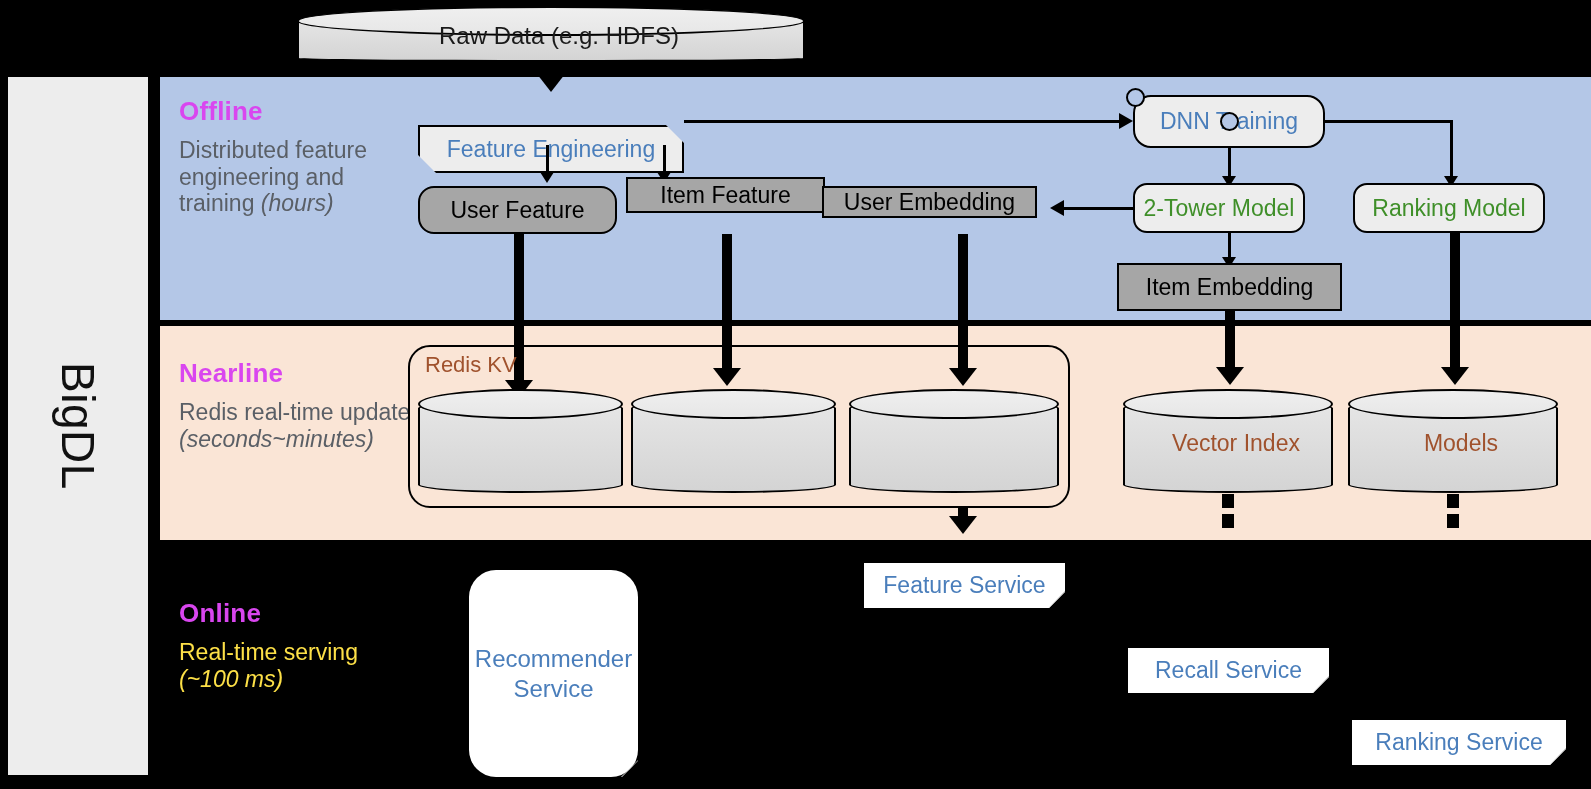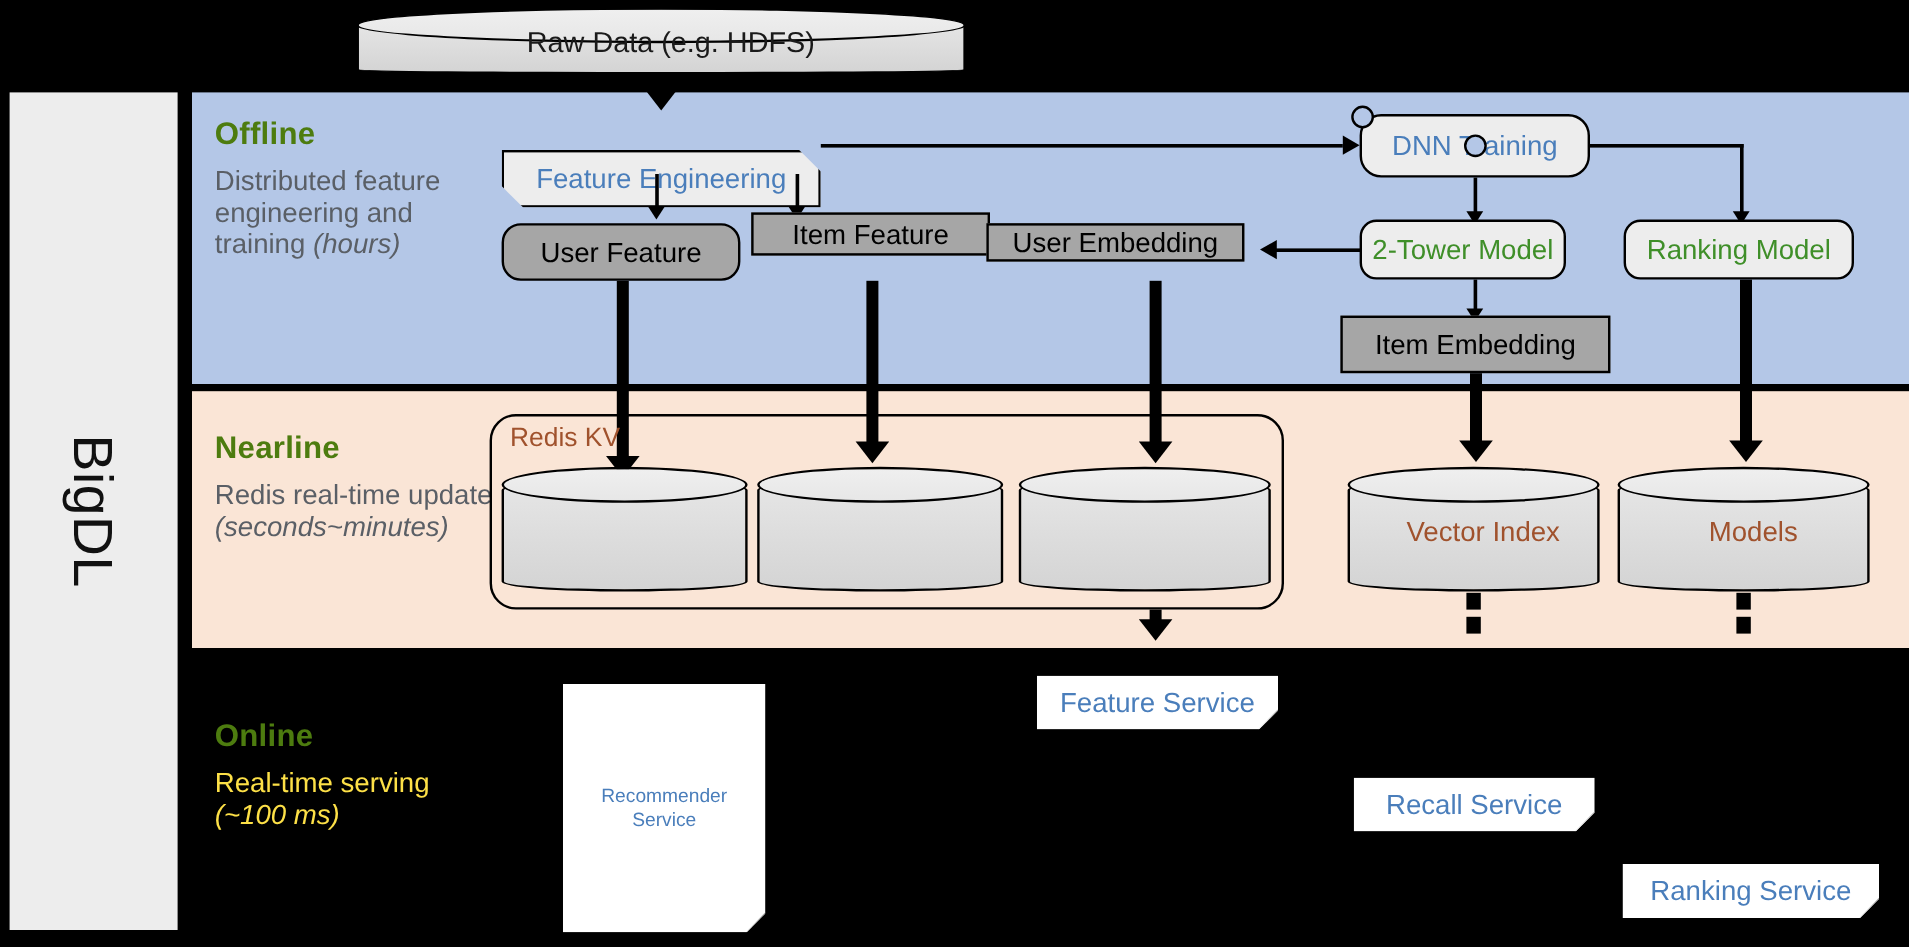--- a/index.html
+++ b/index.html
@@ -27,21 +27,21 @@
   #bigdl-label{
     transform:rotate(90deg);
     white-space:nowrap;
     font-size:46px;
     color:#111;
     letter-spacing:.5px;
   }
 
   
   .band-title{
-    font-size:26px;font-weight:bold;color:#4d7c0f;
+    font-size:26px;font-weight:bold;color:#d946ef;
     letter-spacing:.2px;
   }
   .band-sub{
     font-size:23px;color:#5a5f66;line-height:1.16;
     margin-top:10px;
   }
   .band-sub i{font-style:italic;}
   #online .band-title, #online .band-sub{}
   #online .band-sub{color:#fde047;}
 
@@ -108,21 +108,21 @@
     background:#ffffff;
     display:flex;align-items:center;justify-content:center;
     text-align:center;font-size:23px;color:#4a7ebb;line-height:1.22;
     clip-path:polygon(0 0, 100% 0, 100% calc(100% - 16px), calc(100% - 16px) 100%, 0 100%);
   }
   .docfold{
     position:absolute;right:0;bottom:0;width:17px;height:17px;
     background:linear-gradient(225deg,#9a9a9a 0%, #d8d8d8 55%, #f2f2f2 100%);
     clip-path:polygon(100% 0, 100% 100%, 0 100%);
   }
-  .docbox.big{font-size:16px;}
+  .docbox.big{font-size:24px;border-radius:27px;}
 
   
   #redis-kv{
     border:2.5px solid #000;border-radius:22px;background:transparent;
   }
   #redis-kv-label{
     font-size:22px;color:#a0522d;
   }
 
   

